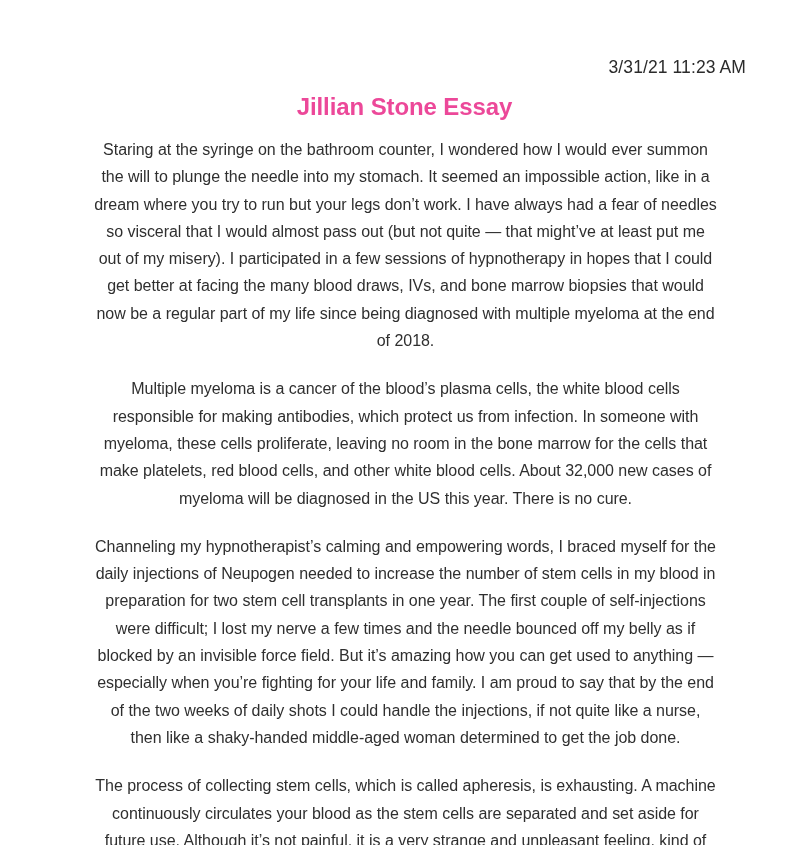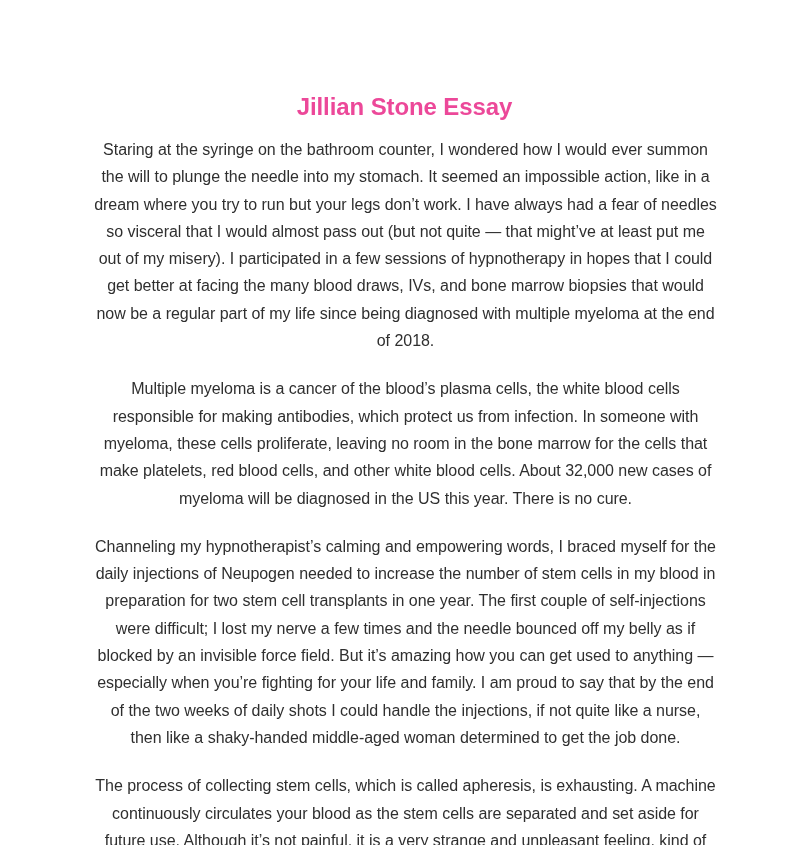--- a/index.html
+++ b/index.html
@@ -73,20 +73,21 @@
 
   .doc-body p:last-child {
     margin-bottom: 0;
   }
 </style>
 </head>
 <body>
 
 <div class="page">
 
+  <div class="doc-header">3/31/21 11:23 AM</div>
 
   <h1 class="doc-title">Jillian Stone Essay</h1>
 
   <div class="doc-body">
     <p>Staring at the syringe on the bathroom counter, I wondered how I would ever summon the will to plunge the needle into my stomach. It seemed an impossible action, like in a dream where you try to run but your legs don’t work. I have always had a fear of needles so visceral that I would almost pass out (but not quite — that might’ve at least put me out of my misery). I participated in a few sessions of hypnotherapy in hopes that I could get better at facing the many blood draws, IVs, and bone marrow biopsies that would now be a regular part of my life since being diagnosed with multiple myeloma at the end of 2018.</p>
     <p>Multiple myeloma is a cancer of the blood’s plasma cells, the white blood cells responsible for making antibodies, which protect us from infection. In someone with myeloma, these cells proliferate, leaving no room in the bone marrow for the cells that make platelets, red blood cells, and other white blood cells. About 32,000 new cases of myeloma will be diagnosed in the US this year. There is no cure.</p>
     <p>Channeling my hypnotherapist’s calming and empowering words, I braced myself for the daily injections of Neupogen needed to increase the number of stem cells in my blood in preparation for two stem cell transplants in one year. The first couple of self-injections were difficult; I lost my nerve a few times and the needle bounced off my belly as if blocked by an invisible force field. But it’s amazing how you can get used to anything — especially when you’re fighting for your life and family. I am proud to say that by the end of the two weeks of daily shots I could handle the injections, if not quite like a nurse, then like a shaky-handed middle-aged woman determined to get the job done.</p>
     <p>The process of collecting stem cells, which is called apheresis, is exhausting. A machine continuously circulates your blood as the stem cells are separated and set aside for future use. Although it’s not painful, it is a very strange and unpleasant feeling, kind of like when a part of your body that has fallen asleep starts to wake up again — tingling and buzzing — but throughout your entire body, for hours and hours.</p>
   </div>
 

